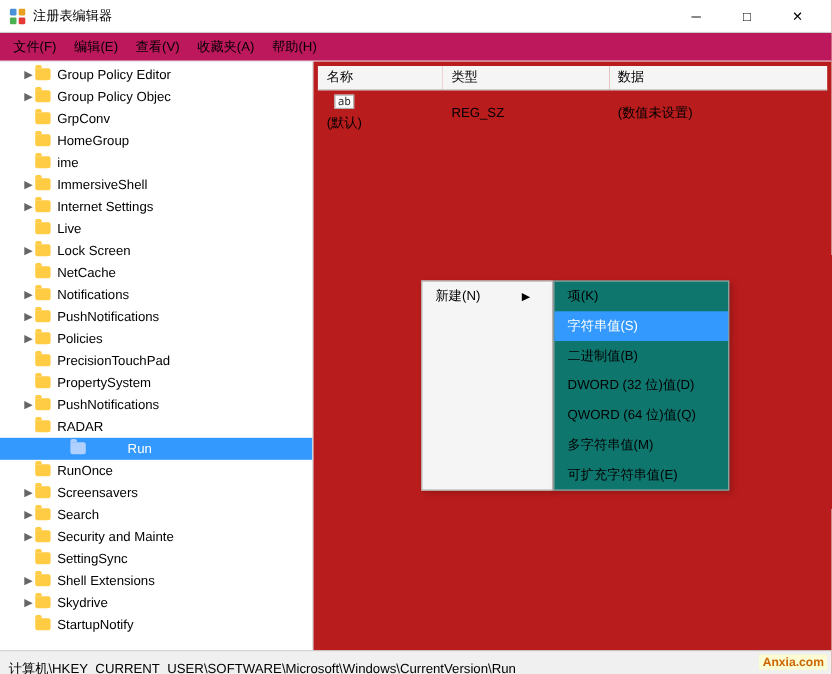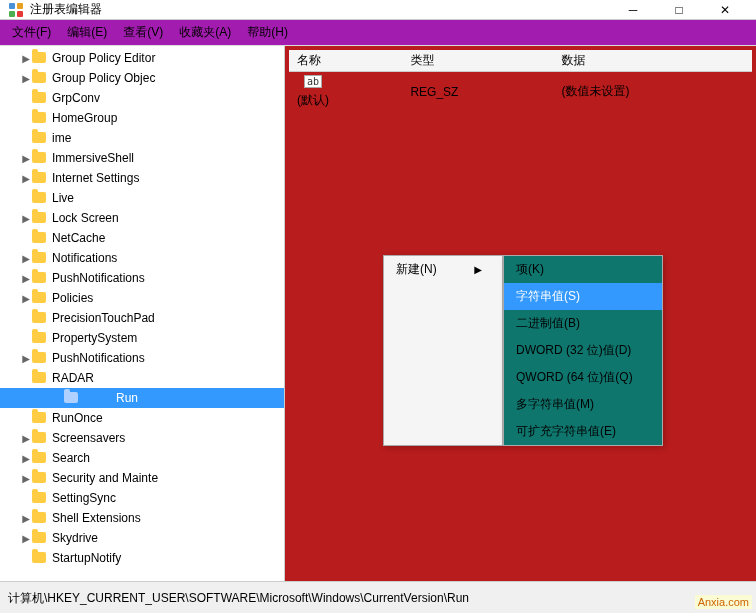--- a/index.html
+++ b/index.html
@@ -8,21 +8,21 @@
       height: 613px;
       font-family: "Microsoft YaHei", "SimHei", sans-serif;
       font-size: 12px;
       background: #f0f0f0;
       overflow: hidden;
     }
 
     
     .title-bar {
       background: #fff;
-      height: 20px;
+      height: 30px;
       display: flex;
       align-items: center;
       padding: 0 8px;
       border-bottom: 1px solid #ccc;
       user-select: none;
     }
     .title-bar-icon {
       width: 16px;
       height: 16px;
       margin-right: 6px;
@@ -44,21 +44,21 @@
       align-items: center;
       justify-content: center;
       font-size: 12px;
       cursor: pointer;
       background: transparent;
       border: none;
     }
 
     
     .menu-bar {
-      background: #a21caf;
+      background: #be185d;
       height: 26px;
       display: flex;
       align-items: center;
       padding: 0 4px;
       border-bottom: 1px solid #ddd;
     }
     .menu-item {
       padding: 4px 8px;
       cursor: pointer;
       font-size: 12px;
@@ -229,21 +229,21 @@
     .tree-pane::-webkit-scrollbar-track { background: #f0f0f0; }
     .tree-pane::-webkit-scrollbar-thumb { background: #bbb; border: 1px solid #aaa; }
 
     
     .watermark {
       position: absolute;
       bottom: 4px;
       right: 4px;
       font-size: 11px;
       color: #cc6600;
-      font-weight: normal;
+      font-weight: bold;
       background: rgba(255,255,200,0.7);
       padding: 1px 3px;
     }
   </style>
 </head>
 <body>
 
 <div class="title-bar">
   <div class="title-bar-icon">
     <svg width="16" height="16" viewBox="0 0 16 16">

